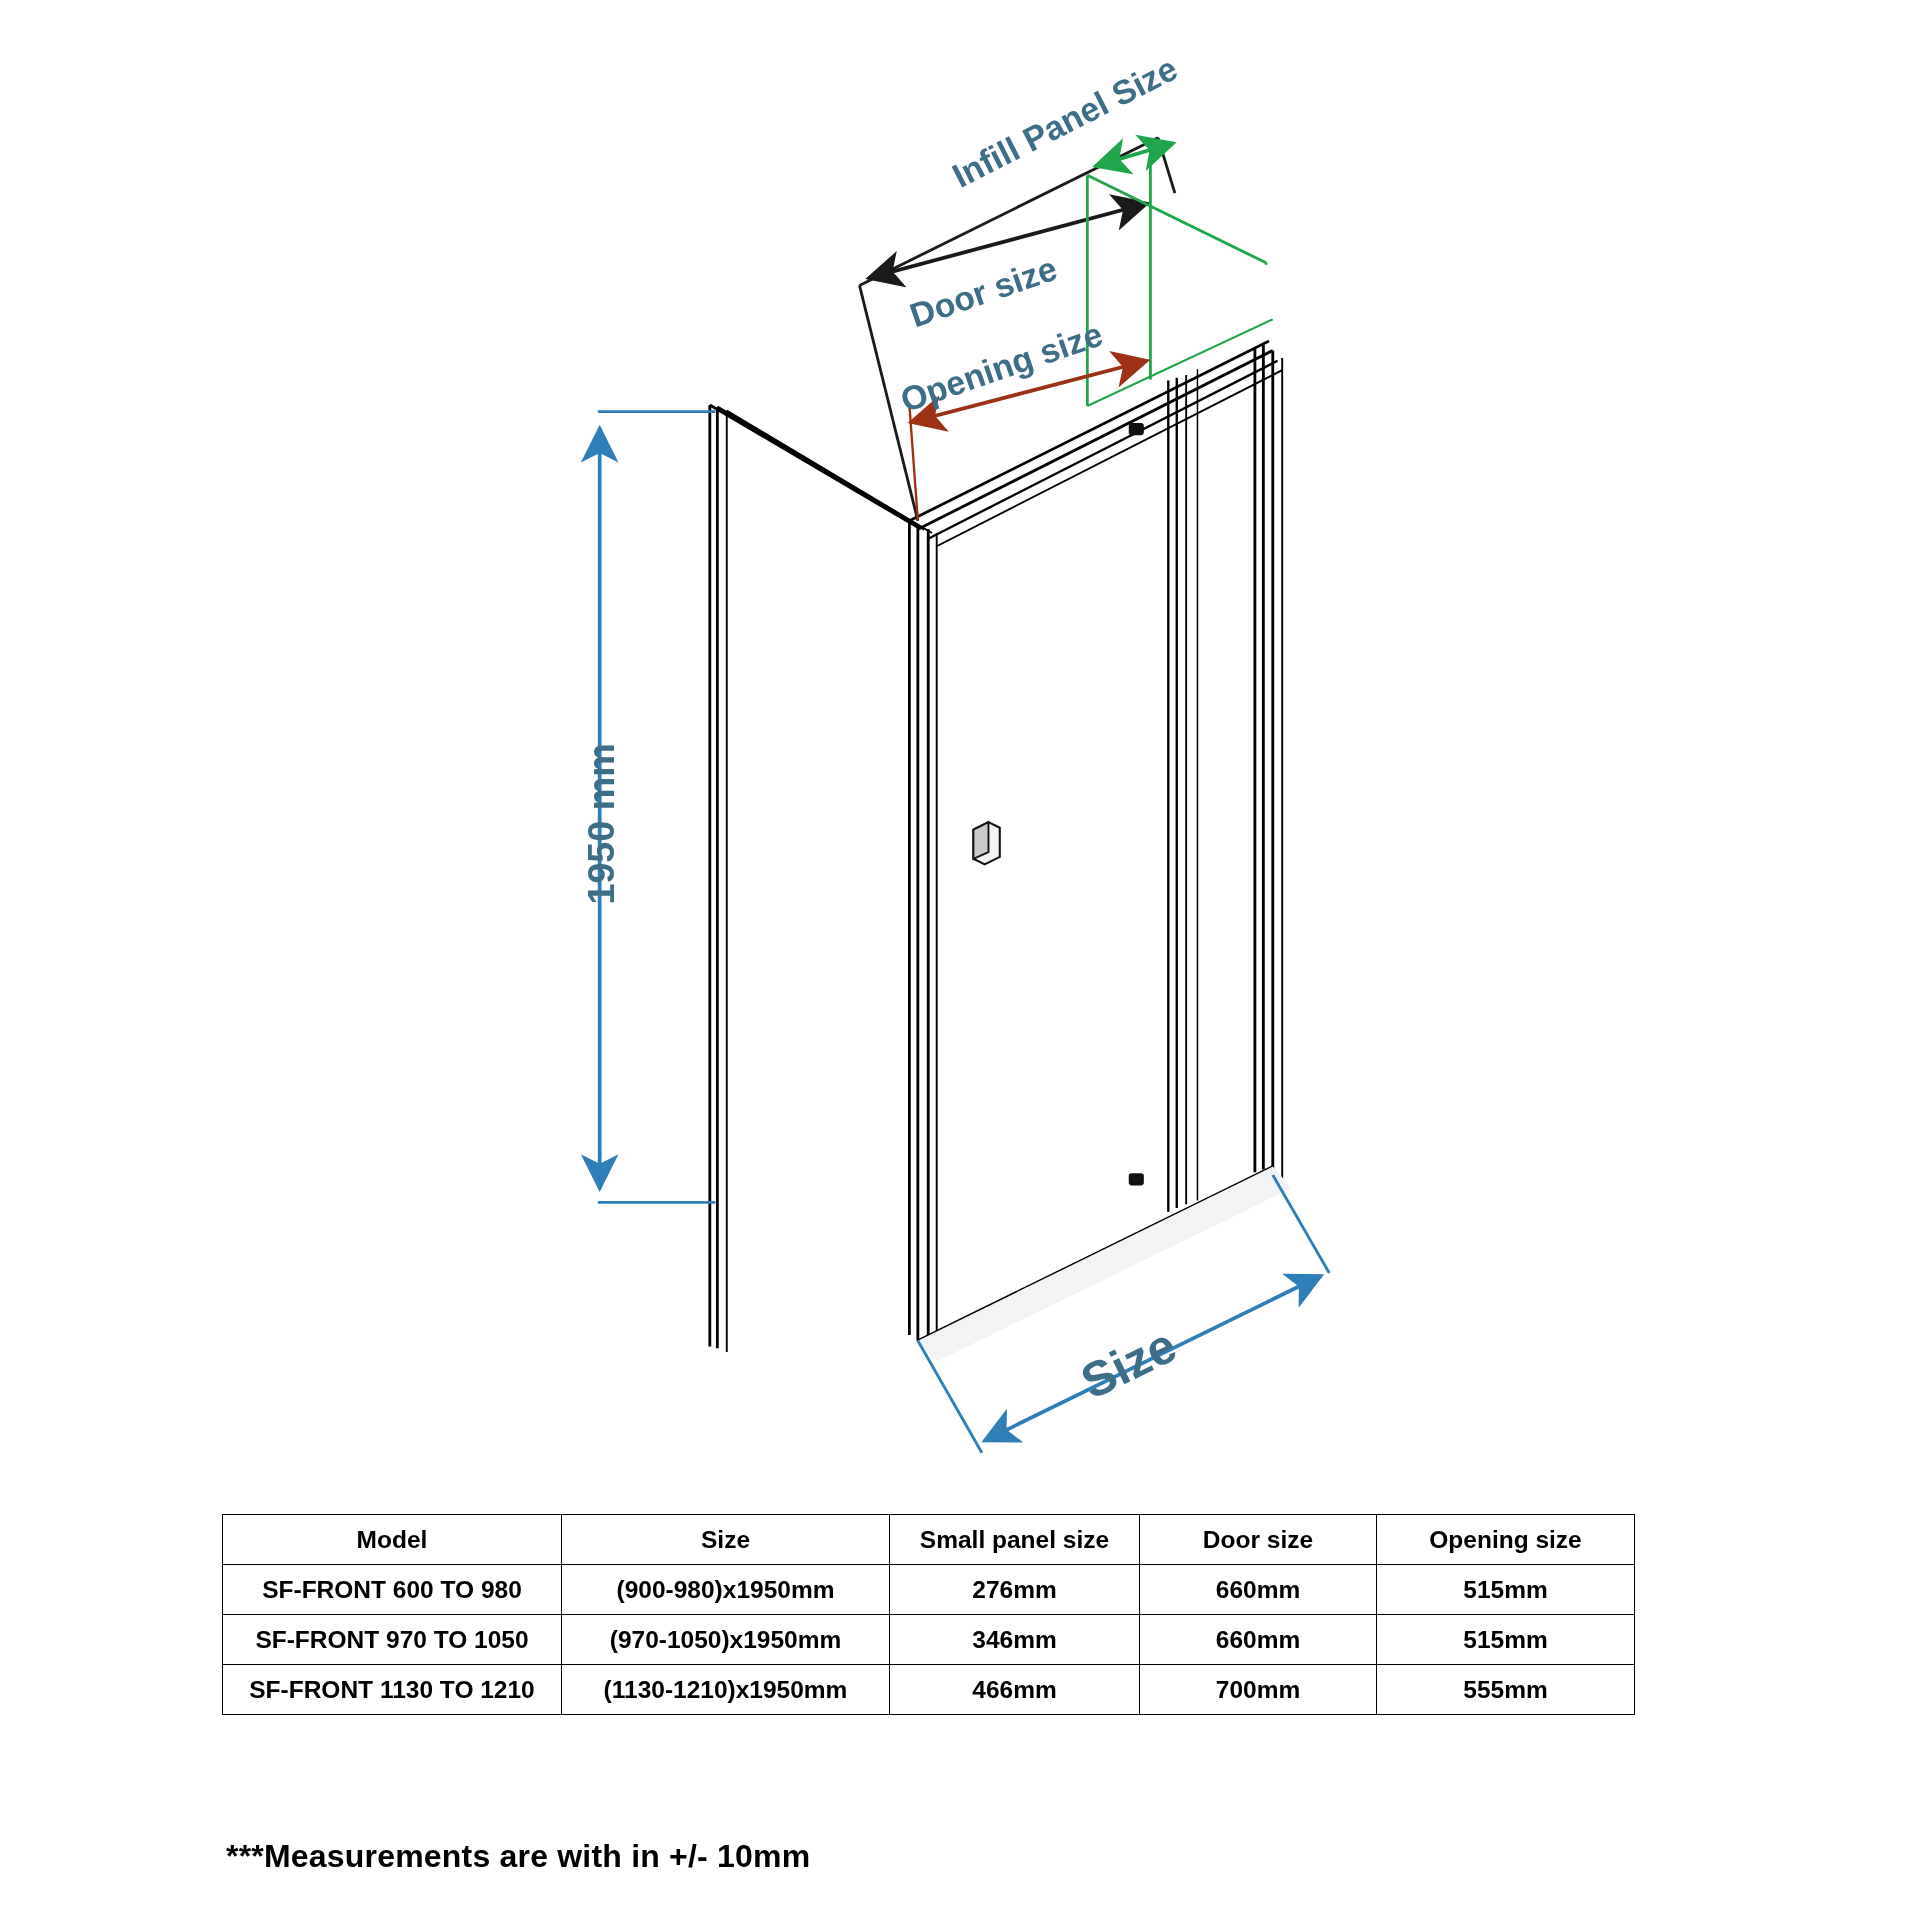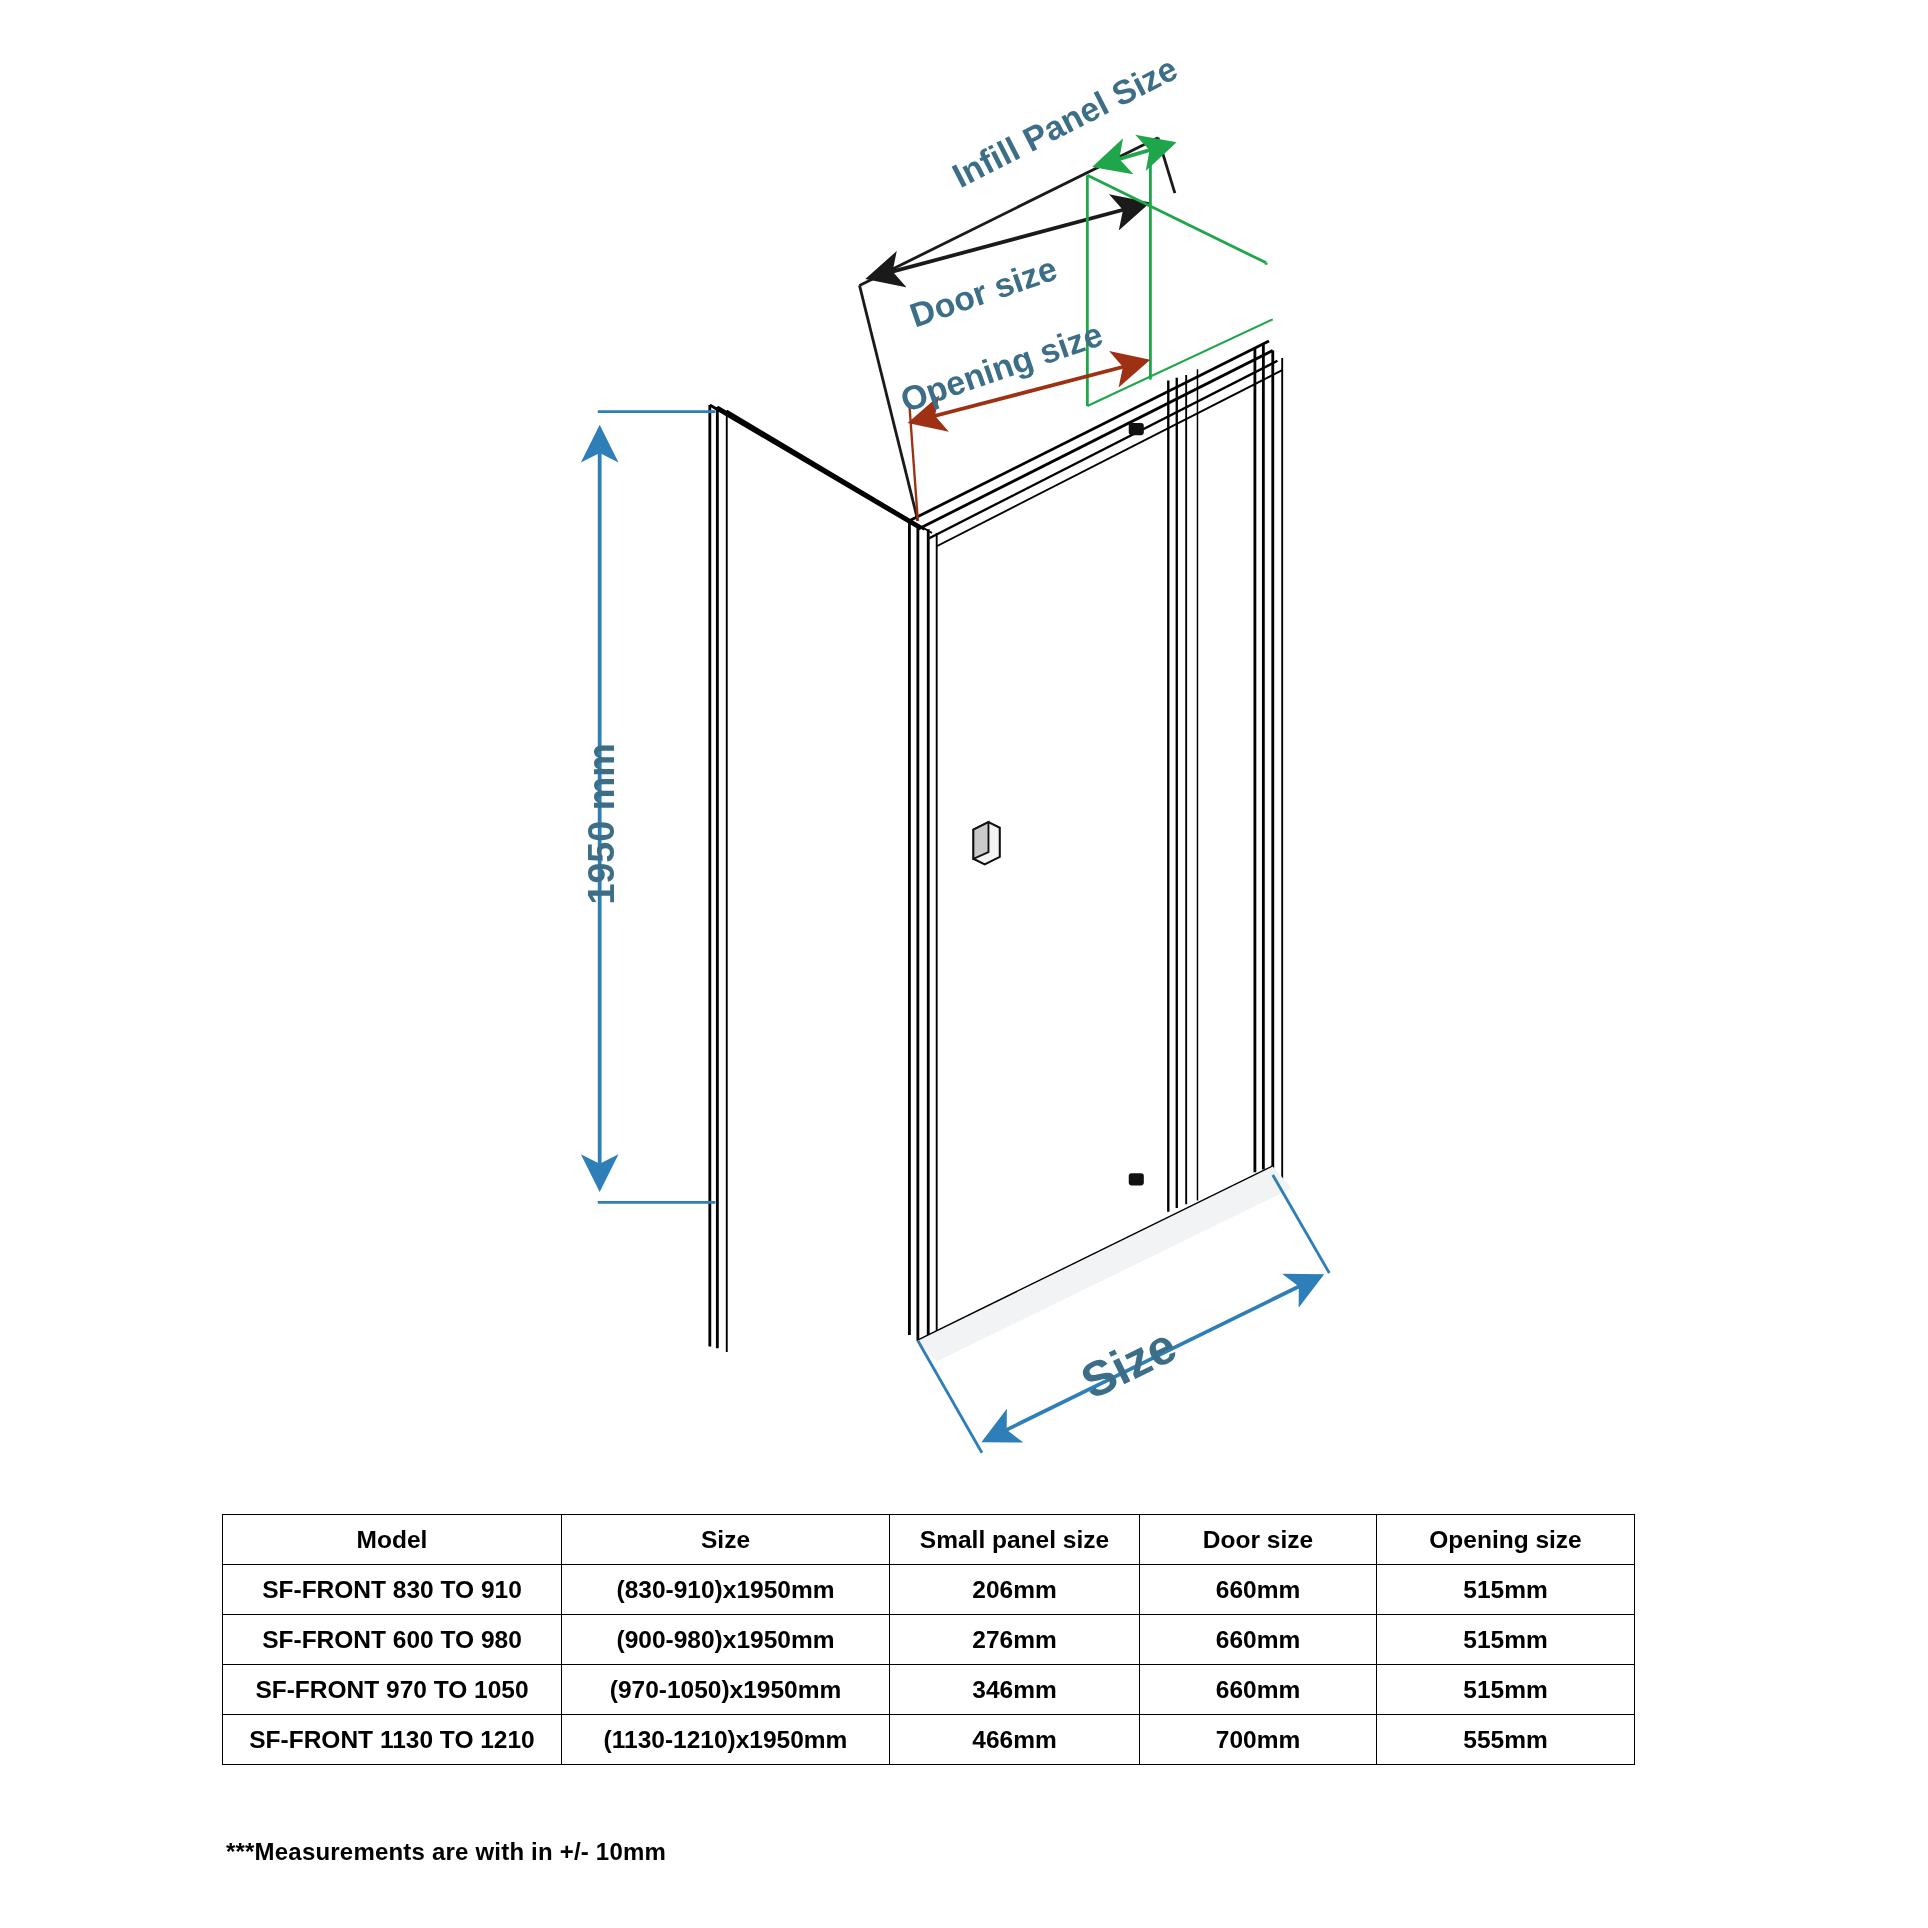--- a/index.html
+++ b/index.html
@@ -71,21 +71,21 @@
   table.spec col.c-panel   { width: 250px; }
   table.spec col.c-door    { width: 237px; }
   table.spec col.c-opening { width: 258px; }
 
   #footnote {
     position: absolute;
     left: 226px;
     top: 1838px;
     font-family: "Liberation Sans", sans-serif;
     font-weight: bold;
-    font-size: 24px;
+    font-size: 32px;
     color: #000000;
     letter-spacing: 0.2px;
   }
 
   .dim-label {
     fill: #3d6e87;
     font-family: "Liberation Sans", sans-serif;
     font-weight: bold;
   }
 </style>
@@ -261,27 +261,20 @@
       <thead>
         <tr>
           <th>Model</th>
           <th>Size</th>
           <th>Small panel size</th>
           <th>Door size</th>
           <th>Opening size</th>
         </tr>
       </thead>
       <tbody>
-        <tr>
-          <td>SF-FRONT 830 TO 910</td>
-          <td>(830-910)x1950mm</td>
-          <td>206mm</td>
-          <td>660mm</td>
-          <td>515mm</td>
-        </tr>
         <tr>
           <td>SF-FRONT 600 TO 980</td>
           <td>(900-980)x1950mm</td>
           <td>276mm</td>
           <td>660mm</td>
           <td>515mm</td>
         </tr>
         <tr>
           <td>SF-FRONT 970 TO 1050</td>
           <td>(970-1050)x1950mm</td>

